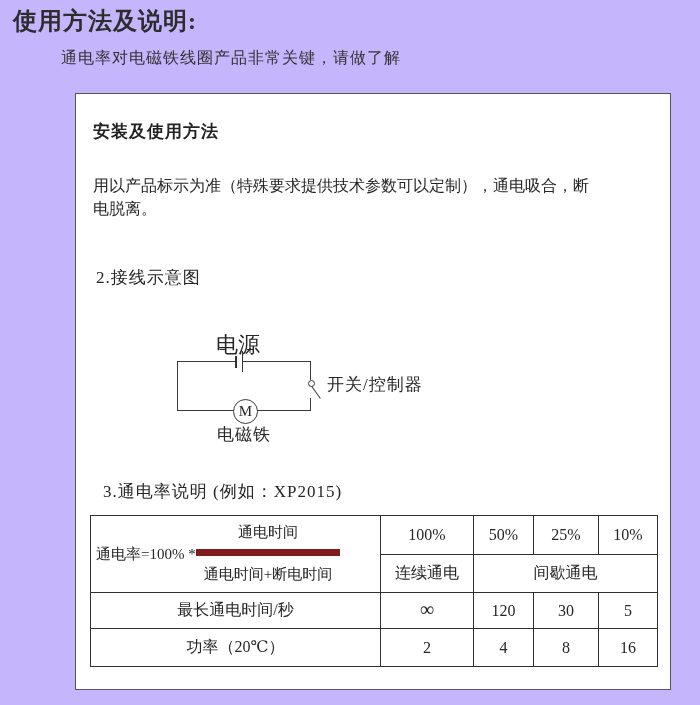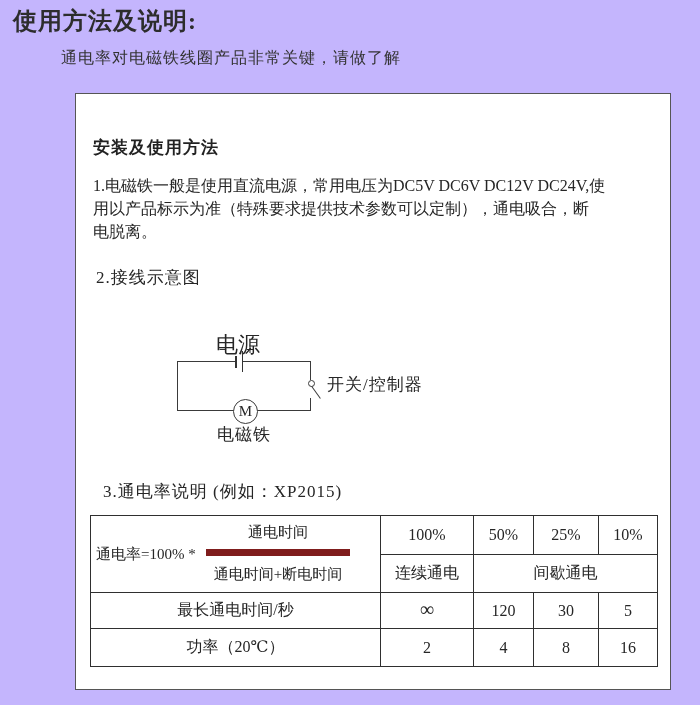--- a/index.html
+++ b/index.html
@@ -22,21 +22,21 @@
     font-size:16px;color:#333333;
     letter-spacing:1px;
   }
   .panel{
     left:75px;top:93px;
     width:594px;height:595px;
     border:1px solid #555555;
     background:#ffffff;
   }
   .panel-heading{
-    left:93px;top:136px;
+    left:93px;top:120px;
     font-size:17px;font-weight:bold;color:#222222;
     letter-spacing:1px;
   }
   .usage-paragraph{
     left:93px;top:174px;width:520px;
     font-size:16px;line-height:23px;color:#262626;
   }
   .section-title{
     font-size:17px;color:#262626;letter-spacing:1px;
   }
@@ -78,40 +78,39 @@
     text-align:center;vertical-align:middle;
     font-size:16px;color:#262626;
     padding:0;
   }
   .formula-cell{text-align:left !important;}
   .formula-wrap{
     display:flex;align-items:center;padding-left:5px;
   }
   .formula-prefix{font-size:15px;white-space:nowrap;}
   .frac{
-    display:inline-block;margin-left:10px;text-align:center;font-size:15px;
+    display:inline-block;margin-left:0;text-align:center;font-size:15px;
   }
   .frac .num{line-height:33px;}
   .frac .den{line-height:36px;border-top:7px solid #7f1d1d;padding:0 8px;}
   .infinity{font-size:20px;line-height:10px;}
 </style>
 </head>
 <body>
 
 <div class="screen">
 
   <div class="abs page-title">使用方法及说明:</div>
   <div class="abs page-subtitle">通电率对电磁铁线圈产品非常关键，请做了解</div>
 
   <div class="abs panel"></div>
 
   <div class="abs panel-heading">安装及使用方法</div>
 
   <div class="abs usage-paragraph">
-    <div>1.电磁铁一般是使用直流电源，常用电压为DC5V DC6V DC12V DC24V,使</div>
     <div>用以产品标示为准（特殊要求提供技术参数可以定制），通电吸合，断</div>
     <div>电脱离。</div>
   </div>
 
   <div class="abs section-title sec2">2.接线示意图</div>
 
   <div class="abs power-label">电源</div>
   <div class="abs batt-minus">−</div>
   <div class="abs batt-plus">+</div>
 

